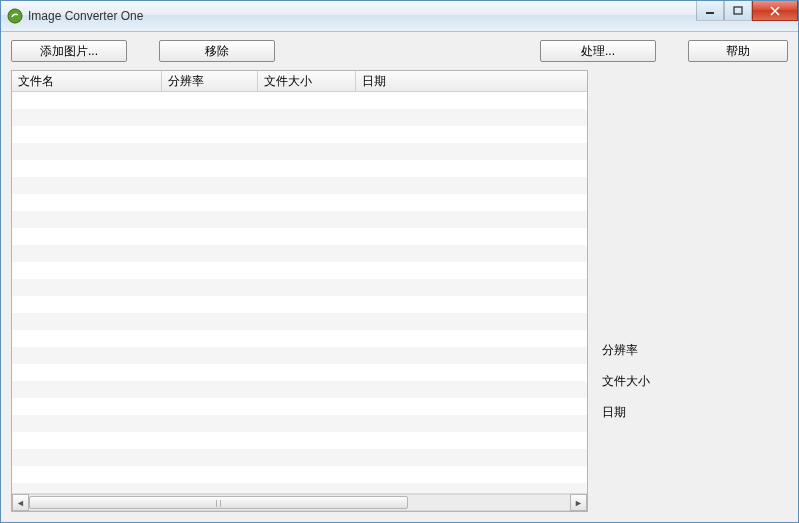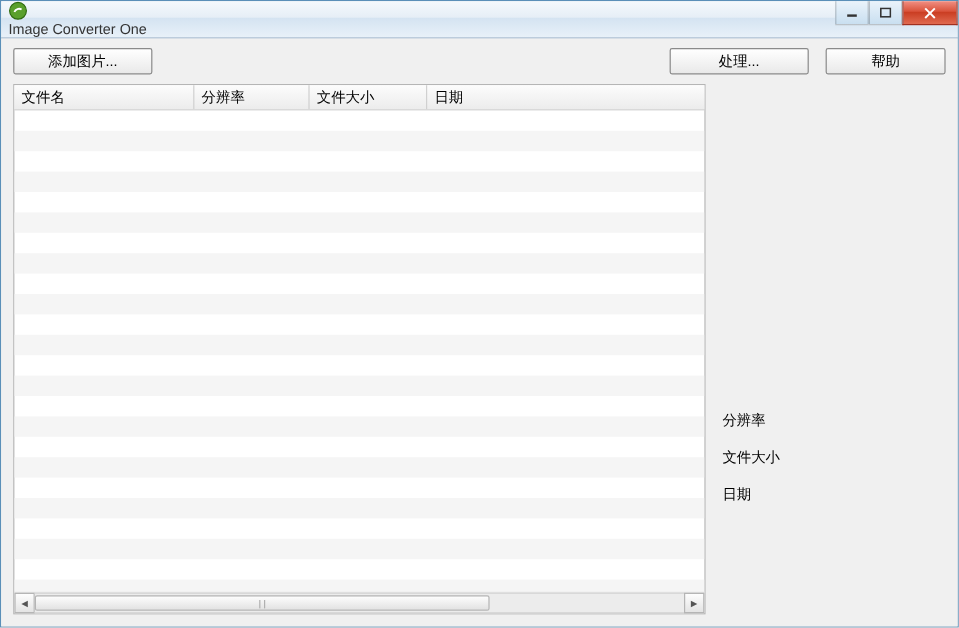--- a/index.html
+++ b/index.html
@@ -20,23 +20,23 @@
     background: #f0f0f0;
     display: flex;
     flex-direction: column;
   }
   
   .titlebar {
     height: 30px;
     background: linear-gradient(to bottom, #f4f9fd 0%, #e6eef6 45%, #d4e3f1 46%, #e8f1f9 100%);
     border-bottom: 1px solid #b0c4d6;
     display: flex;
+    align-items: center;
     padding-left: 6px;
     position: relative;
-    flex-direction: column;
   }
   .titlebar .app-icon {
     width: 16px;
     height: 16px;
     margin-right: 5px;
     display: inline-block;
   }
   .titlebar .title-text {
     color: #333;
     font-size: 12px;
@@ -79,21 +79,21 @@
     display: flex;
     flex-direction: column;
     padding: 8px 10px 10px 10px;
     background: #f0f0f0;
     box-sizing: border-box;
   }
 
   
   .toolbar {
     display: flex;
-    gap: 14px;
+    gap: 32px;
     margin-bottom: 8px;
   }
   .toolbar .btn {
     flex: 0 0 auto;
     height: 22px;
     line-height: 20px;
     text-align: center;
     font-size: 12px;
     color: #000;
     background: linear-gradient(to bottom, #ffffff, #e9e9e9);
@@ -242,20 +242,21 @@
           <line x1="10" y1="1" x2="2" y2="9" stroke="#fff" stroke-width="1.6"></line>
         </svg>
       </div>
     </div>
   </div>
 
   <div class="client">
 
     <div class="toolbar">
       <div class="btn">添加图片...</div>
+      <div class="btn">移除</div>
       <div class="spacer"></div>
       <div class="btn">处理...</div>
       <div class="btn help">帮助</div>
     </div>
 
     <div class="main-split">
 
       <div class="list-wrap">
         <div class="col-headers">
           <div class="col" id="col-filename" style="width: 150px;">文件名</div>

